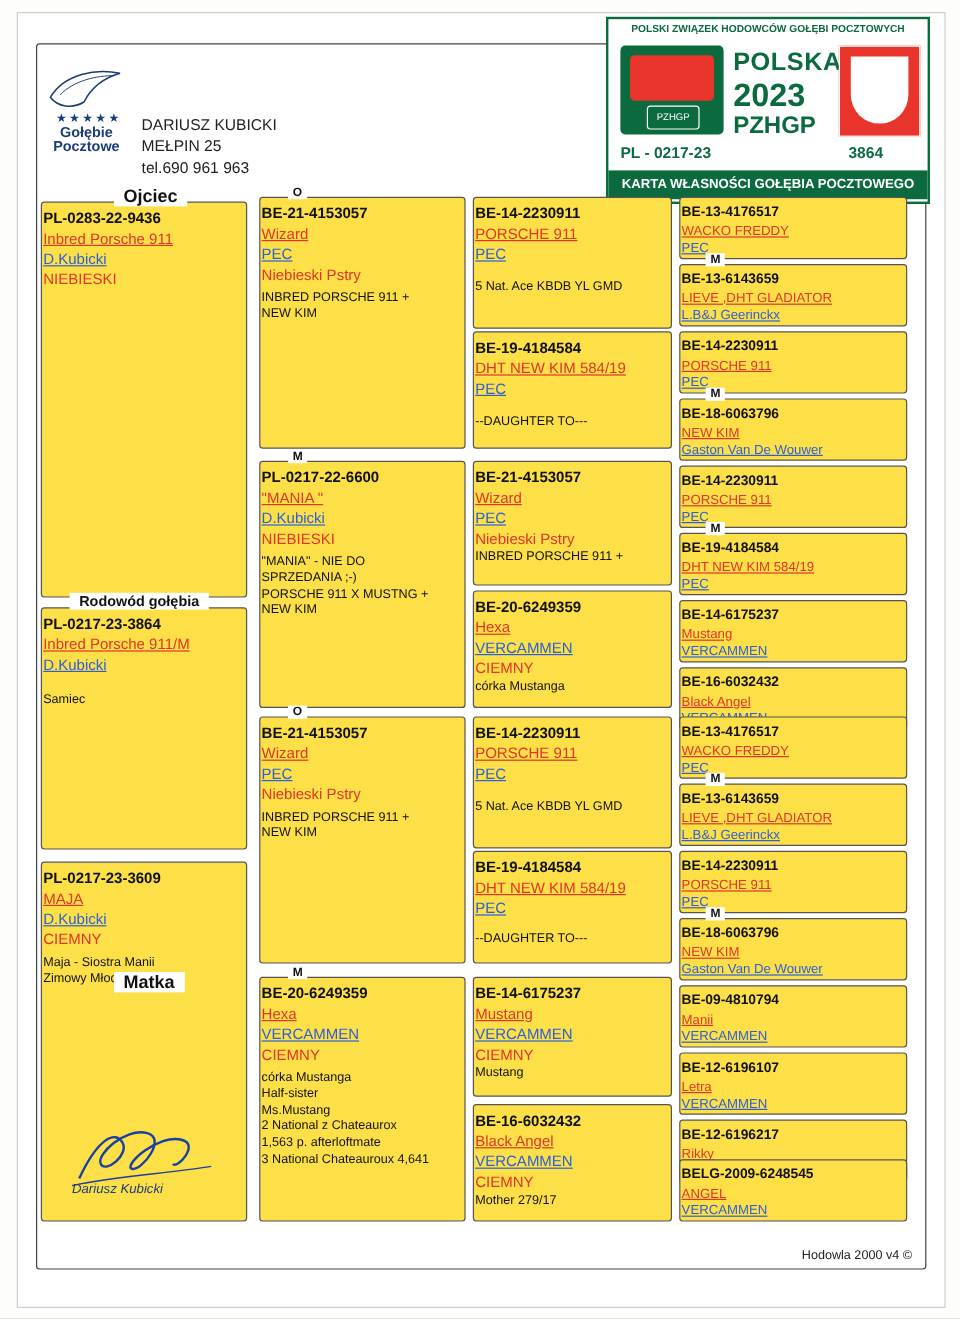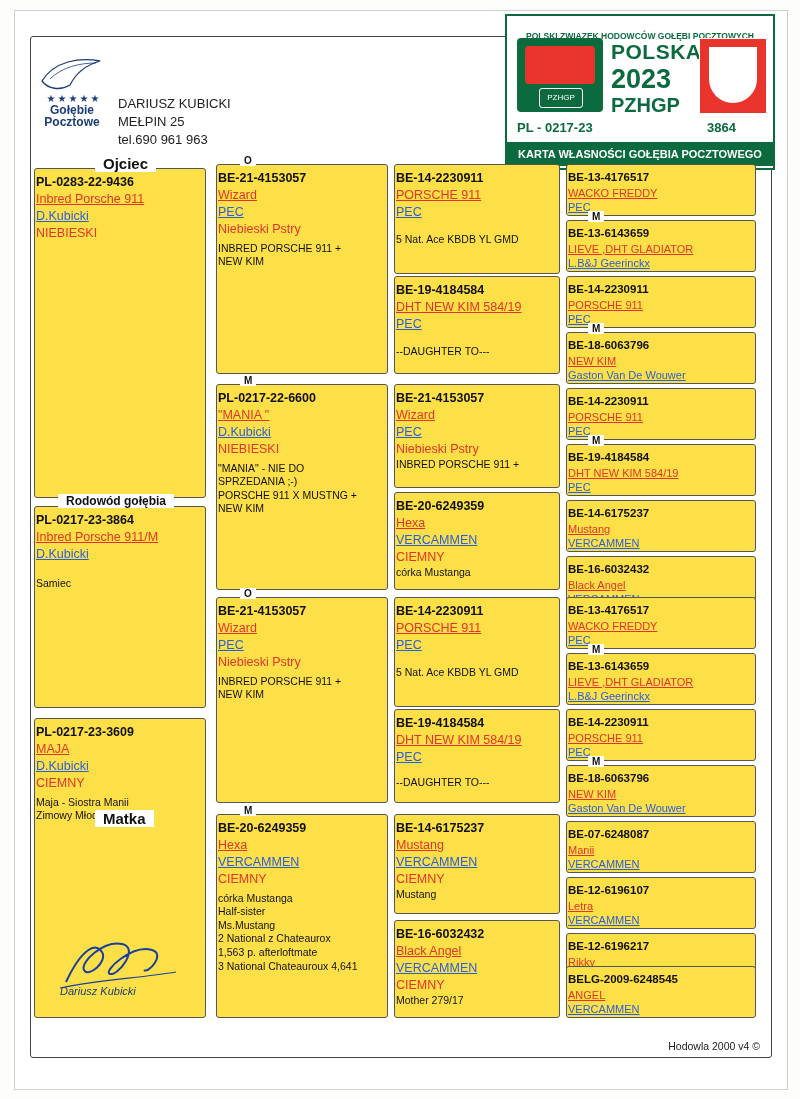--- a/index.html
+++ b/index.html
@@ -10,21 +10,21 @@
   
   .hdr-name{position:absolute;left:118px;top:58px;font-size:25px;font-weight:bold;color:#111;letter-spacing:.3px;}
   .hdr-line{position:absolute;left:118px;font-size:13px;color:#222;}
   .logo{position:absolute;left:32px;top:55px;width:80px;height:78px;}
   .logo .stars{position:absolute;left:6px;top:38px;width:72px;text-align:center;font-size:10px;color:#1a3c78;letter-spacing:2px;}
   .logo .l1{position:absolute;left:0;top:48px;width:80px;text-align:center;font-size:12px;font-weight:bold;color:#1a3c78;}
   .logo .l2{position:absolute;left:0;top:60px;width:80px;text-align:center;font-size:12px;font-weight:bold;color:#1a3c78;}
   .logo svg{position:absolute;left:8px;top:0;}
   
   .stamp{position:absolute;left:505px;top:14px;width:266px;height:152px;border:2px solid #0c6a3f;background:#fff;}
-  .stamp-top{position:absolute;left:0;top:0;width:266px;height:18px;text-align:center;font-size:8.5px;color:#0c6a3f;font-weight:bold;padding-top:15px;box-sizing:border-box;}
+  .stamp-top{position:absolute;left:0;top:0;width:266px;height:18px;text-align:center;font-size:8.5px;color:#0c6a3f;font-weight:bold;padding-top:3px;box-sizing:border-box;}
   .stamp-emblem{position:absolute;left:10px;top:22px;width:86px;height:74px;background:#0c6a3f;border-radius:4px;}
   .stamp-emblem .bird{position:absolute;left:8px;top:8px;width:70px;height:38px;background:#e8342a;border-radius:4px;}
   .stamp-emblem .pz{position:absolute;left:22px;top:50px;width:42px;height:18px;border:1px solid #fff;border-radius:3px;color:#fff;font-size:8px;text-align:center;line-height:18px;}
   .stamp-pol{position:absolute;left:104px;top:24px;font-size:21px;font-weight:bold;color:#0c6a3f;letter-spacing:.5px;}
   .stamp-yr{position:absolute;left:104px;top:48px;font-size:27px;font-weight:bold;color:#0c6a3f;}
   .stamp-pz{position:absolute;left:104px;top:78px;font-size:20px;font-weight:bold;color:#0c6a3f;}
   .stamp-eagle{position:absolute;left:192px;top:22px;width:66px;height:74px;background:#e8342a;border:1px solid #fff;}
   .stamp-eagle .sh{position:absolute;left:9px;top:8px;width:48px;height:56px;background:#fff;border-radius:0 0 24px 24px;}
   .stamp-ring{position:absolute;left:10px;top:104px;font-size:13px;font-weight:bold;color:#0c6a3f;}
   .stamp-no{position:absolute;left:200px;top:104px;font-size:13px;font-weight:bold;color:#0c6a3f;}
@@ -270,21 +270,21 @@
     <div class="nm">PORSCHE 911</div>
     <div class="own">PEC</div>
   </div>
   <div class="chip" style="left:588px;top:756px">M</div>
   <div class="bx sm" style="left:566px;top:765px;width:190px;height:52px">
     <div class="ring">BE-18-6063796</div>
     <div class="nm">NEW KIM</div>
     <div class="own">Gaston Van De Wouwer</div>
   </div>
   <div class="bx sm" style="left:566px;top:821px;width:190px;height:52px">
-    <div class="ring">BE-07-6248087</div>
+    <div class="ring">BE-09-4810794</div>
     <div class="nm">Manii</div>
     <div class="own">VERCAMMEN</div>
   </div>
   <div class="bx sm" style="left:566px;top:877px;width:190px;height:52px">
     <div class="ring">BE-12-6196107</div>
     <div class="nm">Letra</div>
     <div class="own">VERCAMMEN</div>
   </div>
   <div class="bx sm" style="left:566px;top:933px;width:190px;height:52px">
     <div class="ring">BE-12-6196217</div>

